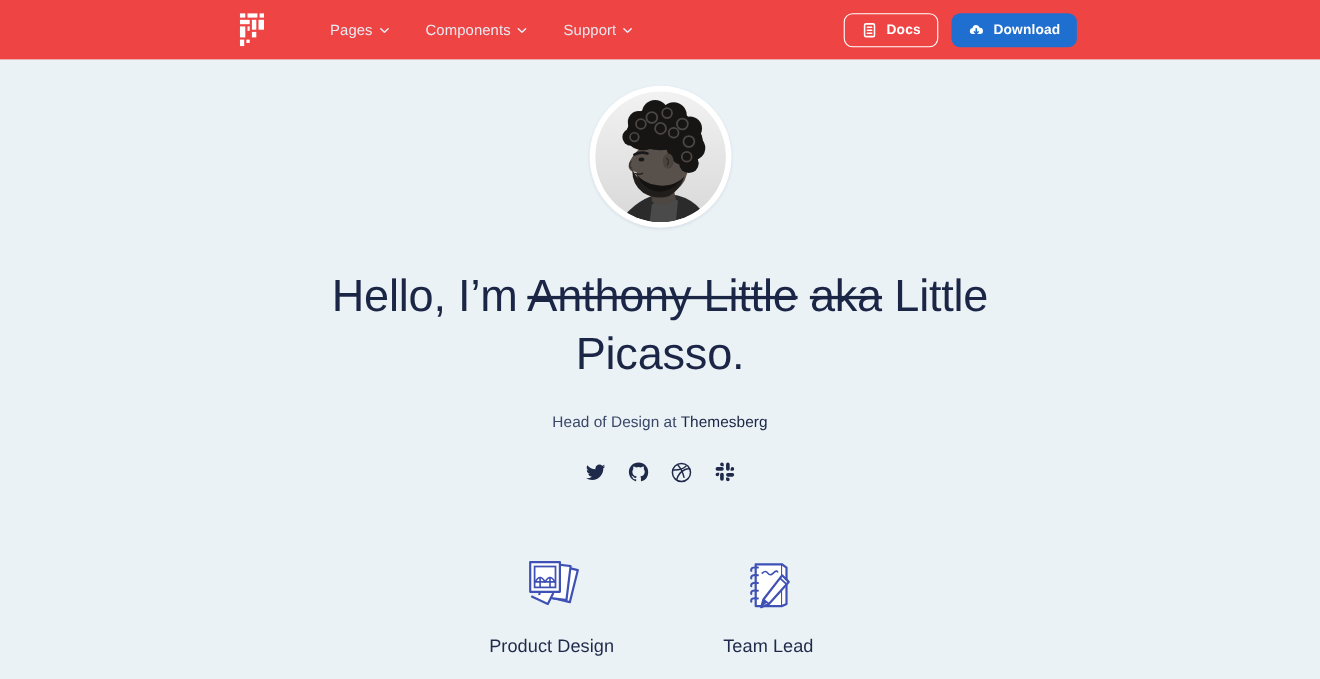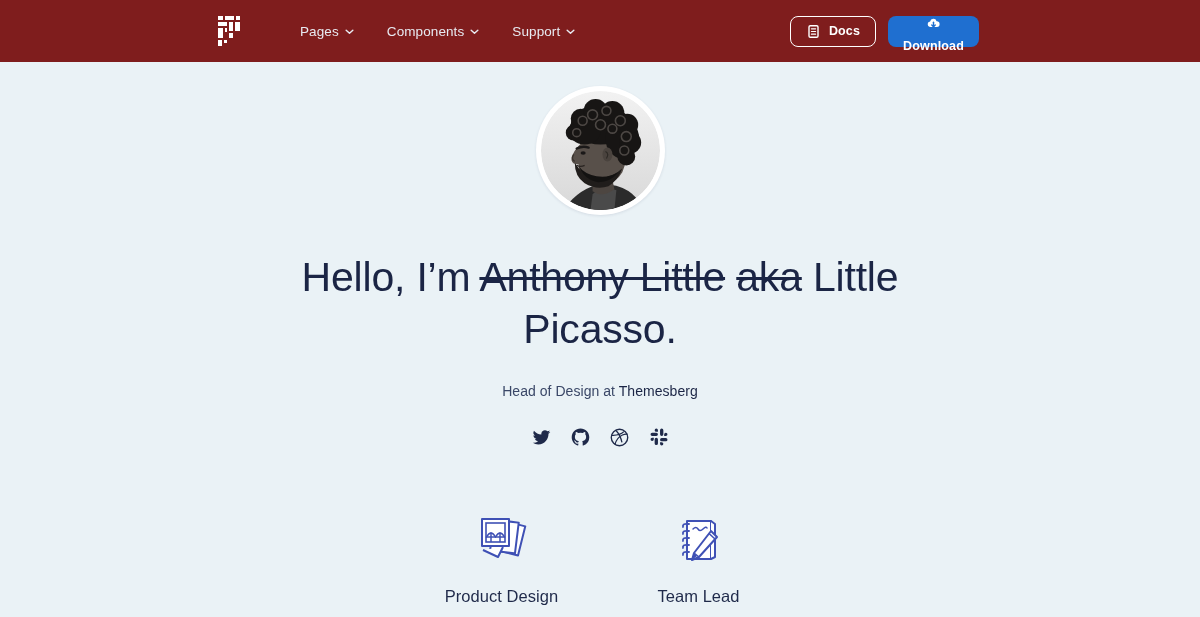--- a/index.html
+++ b/index.html
@@ -13,22 +13,22 @@
 
   body {
     font-family: "Liberation Sans", sans-serif;
     background: #eaf2f6;
     color: #1f2a4a;
     -webkit-font-smoothing: antialiased;
   }
 
   
   .navbar {
-    height: 62px;
-    background: #7f1d1d;
+    height: 54px;
+    background: #ef4444;
     display: flex;
     align-items: center;
     padding: 0 20px;
     position: relative;
   }
 
   .nav-left {
     display: flex;
     align-items: center;
     margin-left: 198px;
@@ -91,21 +91,20 @@
 
   .btn-docs {
     background: transparent;
     color: #ffffff;
     border: 1.5px solid #ffffff;
   }
 
   .btn-download {
     background: #1f6fd0;
     color: #ffffff;
-    flex-direction: column;
   }
 
   .btn-ico { width: 15px; height: 15px; display: block; flex: none; }
 
   
   .hero {
     padding-top: 24px;
     text-align: center;
   }
 

